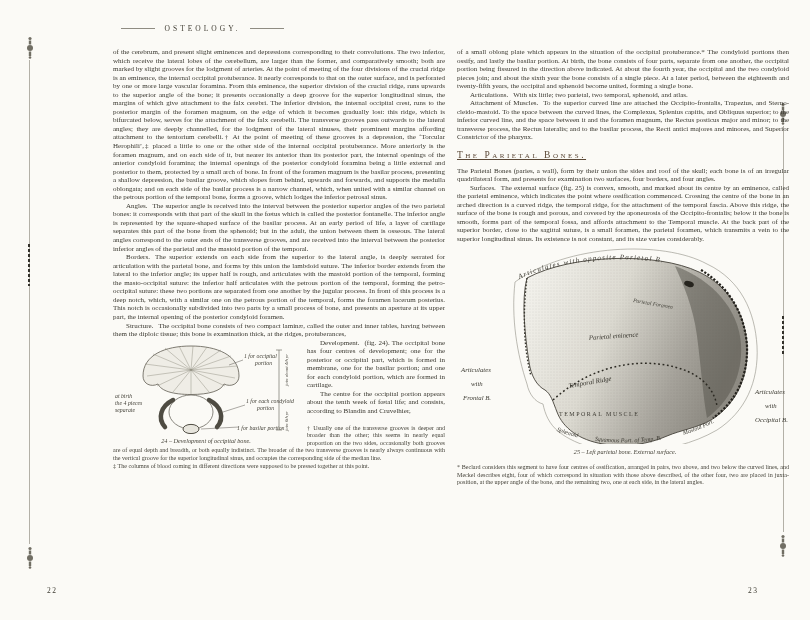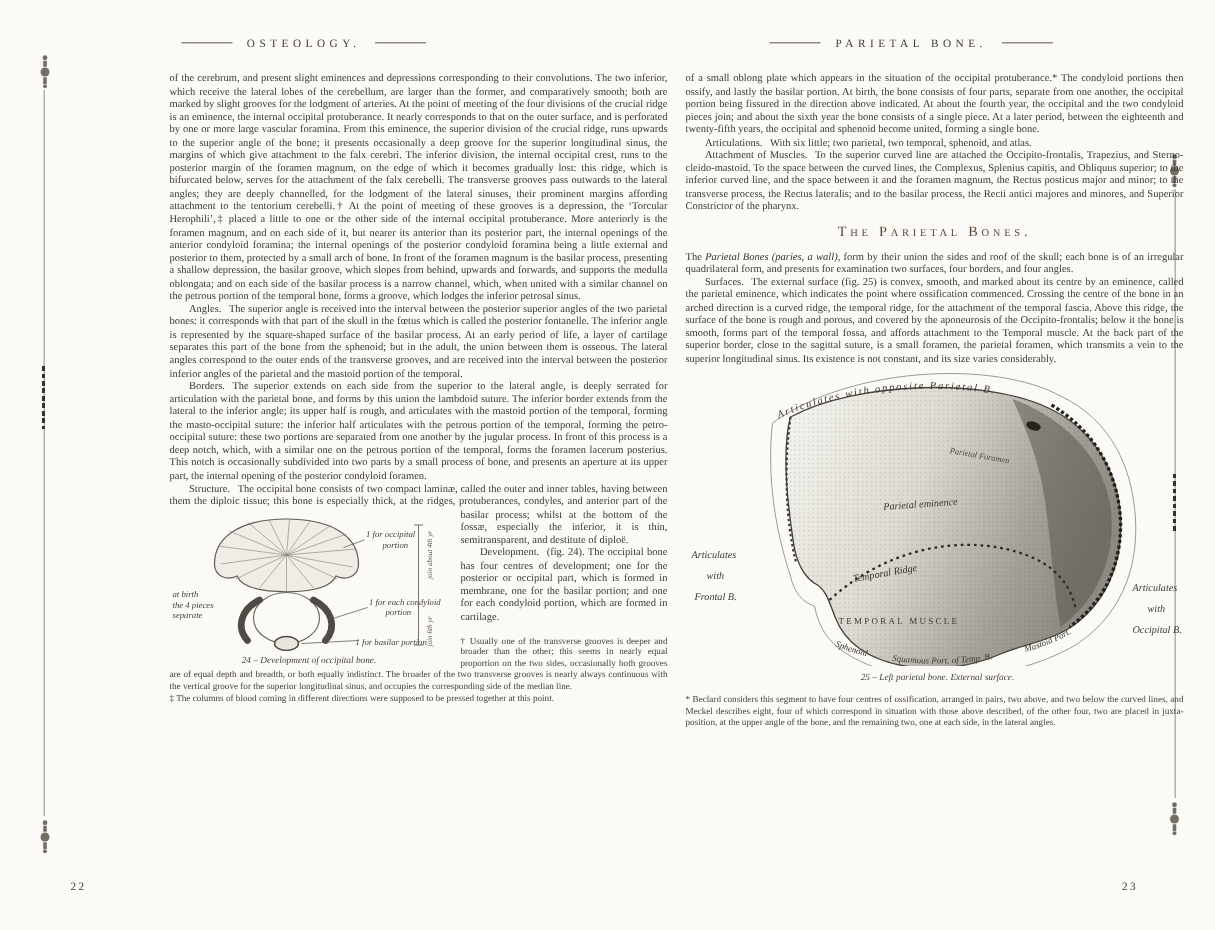--- a/index.html
+++ b/index.html
@@ -12,33 +12,33 @@
                 justify-content:center;gap:10px;font-size:7.5px;letter-spacing:3px;color:#403d33;}
   .running-head .hrule{width:34px;height:1px;background:#8f8c82;}
 
   .text-block{position:absolute;top:48px;width:332px;font-size:7px;line-height:8.55px;
               text-align:justify;color:#38362e;margin-left:45px;}
   .page.left  .text-block{left:68px;}
   .page.right .text-block{left:7px;}
   .para{margin:0;}
   .para.indent{text-indent:13px;}
   .lead{padding-right:5px;}
-  .it{font-style:italic;}
+  .it{}
 
   .fig24{display:block;float:left;width:186px;margin:3px 8px 1px 0;text-indent:0;}
   .fig24 .cap, .fig25-wrap .cap{display:block;font-size:6.2px;font-style:italic;text-align:center;
         margin-top:1px;color:#454238;line-height:7px;text-indent:0;}
 
   .fig25-wrap{margin:5px auto 2px;width:336px;}
 
   .footnotes{margin-top:9px;font-size:6.1px;line-height:7.5px;text-align:justify;color:#45433a;}
   .footnotes .fn{margin:0 0 1px 0;}
 
-  .section-head{text-align:center;font-variant:small-caps;letter-spacing:2.5px;font-size:9.5px;
-                margin:9px 0 7px;color:#5b4836;text-indent:0;}
+  .section-head{text-align:left;font-variant:small-caps;letter-spacing:2.5px;font-size:9.5px;
+                margin:9px 0 7px;color:#5b4836;text-indent:0;text-decoration:underline;}
 
   .pagenum{position:absolute;top:586px;font-size:7.5px;letter-spacing:1.5px;color:#3c3a31;}
   .pagenum.l{left:27px;margin-left:20px;} .pagenum.r{left:343px;}
 
   .vrule{position:absolute;width:1px;background:#b3b0a7;}
   .smudge{position:absolute;width:2px;
           background:repeating-linear-gradient(#33312b 0 3px,transparent 3px 5px);}
   .finial{position:absolute;}
   svg text{font-family:"Liberation Serif","DejaVu Serif",serif;}
 </style>
@@ -101,21 +101,21 @@
 
       <div class="para indent">
         <span class="lead">Angles.</span><span>The superior angle is received into the interval between the posterior superior angles of the two parietal bones: it corresponds with that part of the skull in the fœtus which is called the posterior fontanelle. The inferior angle is represented by the square-shaped surface of the basilar process. At an early period of life, a layer of cartilage separates this part of the bone from the sphenoid; but in the adult, the union between them is osseous. The lateral angles correspond to the outer ends of the transverse grooves, and are received into the interval between the posterior inferior angles of the parietal and the mastoid portion of the temporal.</span>
       </div>
 
       <div class="para indent">
         <span class="lead">Borders.</span><span>The superior extends on each side from the superior to the lateral angle, is deeply serrated for articulation with the parietal bone, and forms by this union the lambdoid suture. The inferior border extends from the lateral to the inferior angle; its upper half is rough, and articulates with the mastoid portion of the temporal, forming the masto-occipital suture: the inferior half articulates with the petrous portion of the temporal, forming the petro-occipital suture: these two portions are separated from one another by the jugular process. In front of this process is a deep notch, which, with a similar one on the petrous portion of the temporal, forms the foramen lacerum posterius. This notch is occasionally subdivided into two parts by a small process of bone, and presents an aperture at its upper part, the internal opening of the posterior condyloid foramen.</span>
       </div>
 
       <div class="para indent">
-        <span class="lead">Structure.</span><span>The occipital bone consists of two compact laminæ, called the outer and inner tables, having between them the diploic tissue; this bone is especially thick, at the ridges, protuberances,</span>
+        <span class="lead">Structure.</span><span>The occipital bone consists of two compact laminæ, called the outer and inner tables, having between them the diploic tissue; this bone is examination thick, at the ridges, protuberances,</span>
 
         <span class="fig24">
           <svg width="186" height="92" viewBox="0 0 186 92">
 
             <path d="M30,34 C30,13 52,4 78,4 C104,4 126,13 126,34 C126,42 118,45.5 111,42 C108,49 96,52.5 78,52.5 C60,52.5 48,49 45,42 C38,45.5 30,42 30,34 Z" fill="#efede6" stroke="#5f5c52" stroke-width="0.8"></path>
             <g stroke="#8d8a7e" stroke-width="0.45">
               <path d="M78,28 L40,12"></path>
                 <path d="M78,28 L52,6"></path>
                 <path d="M78,28 L66,4"></path>
                 <path d="M78,28 L80,4"></path>
@@ -155,43 +155,38 @@
               <text x="2" y="70">separate</text>
             </g>
 
             <path d="M166,8 L166,88 M163,8 L169,8 M163,88 L169,88" stroke="#76736a" stroke-width="0.7" fill="none"></path>
             <text transform="translate(175,44) rotate(-90)" font-size="4.8" font-style="italic" fill="#55524a">join about 4th yr</text>
             <text transform="translate(175,89) rotate(-90)" font-size="4.8" font-style="italic" fill="#55524a">join 6th yr</text>
           </svg>
           <span class="cap">24 – Development of occipital bone.</span>
         </span>
 
-        <span>condyles, and anterior part of the basilar process; whilst at the bottom of the fossæ, especially the inferior, it is thin, semitransparent, and destitute of diploë.</span>
       </div>
 
       <div class="para indent">
         <span class="lead">Development.</span><span>(fig. 24). The occipital bone has four centres of development; one for the posterior or occipital part, which is formed in membrane, one for the basilar portion; and one for each condyloid portion, which are formed in cartilage.</span>
       </div>
 
+      <div class="para indent">The centre for the occipital portion appears about the tenth week of fœtal life; and consists, according to Blandin and Cruvelhier,</div>
 
       <div class="footnotes">
         <div class="fn">† Usually one of the transverse grooves is deeper and broader than the other; this seems in nearly equal proportion on the two sides, occasionally both grooves are of equal depth and breadth, or both equally indistinct. The broader of the two transverse grooves is nearly always continuous with the vertical groove for the superior longitudinal sinus, and occupies the corresponding side of the median line.</div>
         <div class="fn">‡ The columns of blood coming in different directions were supposed to be pressed together at this point.</div>
       </div>
     </div>
 
     <div class="pagenum l">22</div>
   </div>
 
   <div class="page right">
-    <div class="running-head">
-      <span class="hrule"></span>
-      <span>PARIETAL BONE.</span>
-      <span class="hrule"></span>
-    </div>
 
     <div class="text-block">
       <div class="para">of a small oblong plate which appears in the situation of the occipital protuberance.* The condyloid portions then ossify, and lastly the basilar portion. At birth, the bone consists of four parts, separate from one another, the occipital portion being fissured in the direction above indicated. At about the fourth year, the occipital and the two condyloid pieces join; and about the sixth year the bone consists of a single piece. At a later period, between the eighteenth and twenty-fifth years, the occipital and sphenoid become united, forming a single bone.</div>
 
       <div class="para indent">
         <span class="lead">Articulations.</span><span>With six little; two parietal, two temporal, sphenoid, and atlas.</span>
       </div>
 
       <div class="para indent">
         <span class="lead">Attachment of Muscles.</span><span>To the superior curved line are attached the Occipito-frontalis, Trapezius, and Sterno-cleido-mastoid. To the space between the curved lines, the Complexus, Splenius capitis, and Obliquus superior; to the inferior curved line, and the space between it and the foramen magnum, the Rectus posticus major and minor; to the transverse process, the Rectus lateralis; and to the basilar process, the Recti antici majores and minores, and Superior Constrictor of the pharynx.</span>

